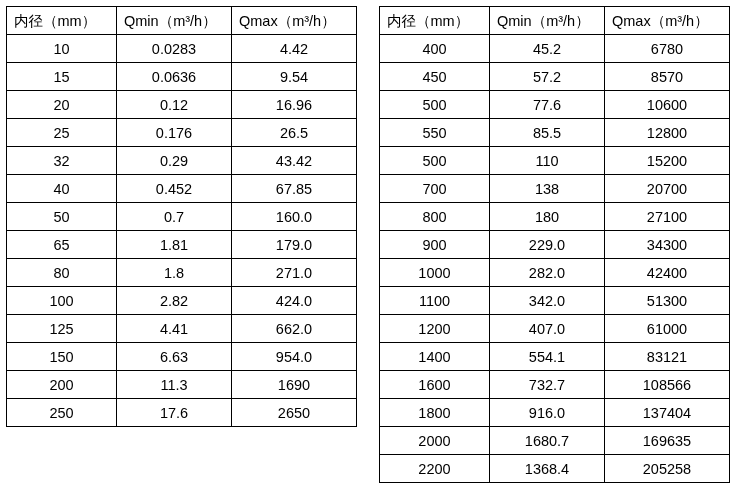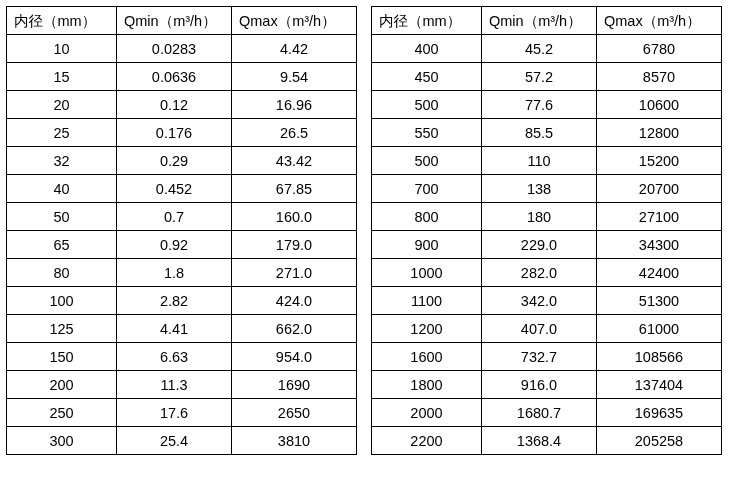--- a/index.html
+++ b/index.html
@@ -17,21 +17,21 @@
   .page {
     position: relative;
     width: 750px;
     height: 483px;
     box-sizing: border-box;
     padding: 6px 0 0 6px;
   }
   .tables {
     display: flex;
     align-items: flex-start;
-    gap: 14px;
+    gap: 22px;
   }
   table.spec {
     border-collapse: collapse;
     table-layout: fixed;
     background: #ffffff;
   }
   table.spec td, table.spec th {
     border: 1px solid #000000;
     height: 28px;
     line-height: 26px;
@@ -99,21 +99,21 @@
             <td class="c2">0.452</td>
             <td class="c3">67.85</td>
           </tr>
           <tr>
             <td class="c1">50</td>
             <td class="c2">0.7</td>
             <td class="c3">160.0</td>
           </tr>
           <tr>
             <td class="c1">65</td>
-            <td class="c2">0.92</td>
+            <td class="c2">1.81</td>
             <td class="c3">179.0</td>
           </tr>
           <tr>
             <td class="c1">80</td>
             <td class="c2">1.8</td>
             <td class="c3">271.0</td>
           </tr>
           <tr>
             <td class="c1">100</td>
             <td class="c2">2.82</td>
@@ -131,25 +131,20 @@
           </tr>
           <tr>
             <td class="c1">200</td>
             <td class="c2">11.3</td>
             <td class="c3">1690</td>
           </tr>
           <tr>
             <td class="c1">250</td>
             <td class="c2">17.6</td>
             <td class="c3">2650</td>
-          </tr>
-          <tr>
-            <td class="c1">300</td>
-            <td class="c2">25.4</td>
-            <td class="c3">3810</td>
           </tr>
         </tbody>
       </table>
       <table class="spec">
         <thead>
           <tr>
             <th class="c1">内径（mm）</th>
             <th class="c2">Qmin（m³/h）</th>
             <th class="c3">Qmax（m³/h）</th>
           </tr>
@@ -202,20 +197,25 @@
           </tr>
           <tr>
             <td class="c1">1100</td>
             <td class="c2">342.0</td>
             <td class="c3">51300</td>
           </tr>
           <tr>
             <td class="c1">1200</td>
             <td class="c2">407.0</td>
             <td class="c3">61000</td>
+          </tr>
+          <tr>
+            <td class="c1">1400</td>
+            <td class="c2">554.1</td>
+            <td class="c3">83121</td>
           </tr>
           <tr>
             <td class="c1">1600</td>
             <td class="c2">732.7</td>
             <td class="c3">108566</td>
           </tr>
           <tr>
             <td class="c1">1800</td>
             <td class="c2">916.0</td>
             <td class="c3">137404</td>

